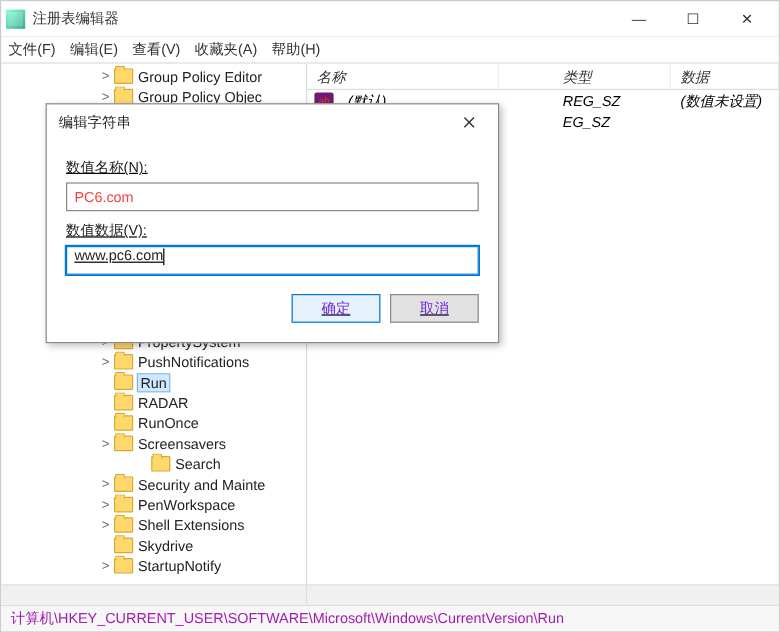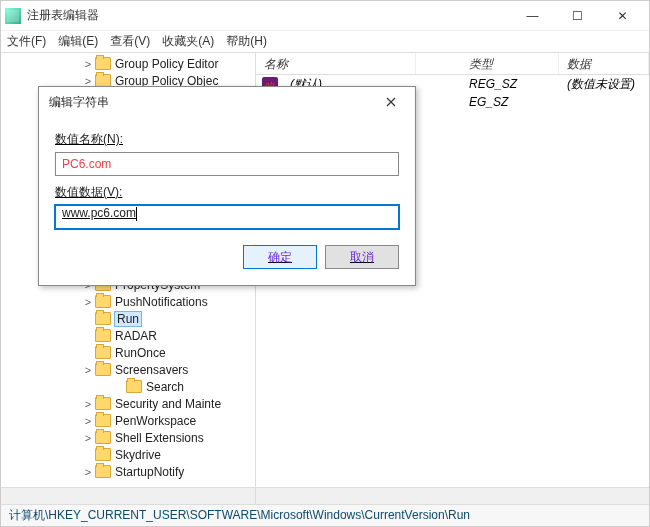--- a/index.html
+++ b/index.html
@@ -22,21 +22,21 @@
   .tree-label { color: #222; }
   .tree-row.selected .tree-label { background: #cde8ff; outline:1px solid #7ab7e8; padding: 0 2px;}
   .list-pane { flex: 1; display: flex; flex-direction: column; font-style: italic; }
   .list-header { height: 22px; display: flex; border-bottom: 1px solid #ddd; }
   .list-header .col { padding: 3px 8px; color: #333; border-right: 1px solid #eee;}
   .list-body { flex:1; overflow:hidden; position: relative;}
   .list-row { display: flex; height: 18px; align-items: center;}
   .list-row .cell { padding: 0 8px; white-space: nowrap; overflow:hidden;}
   .str-icon { width:16px; height:14px; border:7px solid #701a75; border-radius:2px; margin-left:6px; margin-right:4px; display:flex; align-items:center; justify-content:center; color:#c33; font-size:8px; font-weight:bold; flex:0 0 16px; background:#fff;}
   .hscroll { height: 17px; background: #f0f0f0; border-top: 1px solid #ddd;}
-  .statusbar { height: 22px; border-top: 1px solid #ddd; display:flex; align-items:center; padding: 0 8px; color:#0c4a6e; background:#f7f7f7;}
+  .statusbar { height: 22px; border-top: 1px solid #ddd; display:flex; align-items:center; padding: 0 8px; color:#a21caf; background:#f7f7f7;}
   
   .modal { position: absolute; left: 38px; top: 86px; width: 378px; background: #fff; border: 1px solid #888; box-shadow: 2px 2px 6px rgba(0,0,0,.25);}
   .modal-title { height: 30px; display:flex; align-items:center; padding: 0 10px; font-size:12px; color:#222;}
   .modal-title .spacer{flex:1;}
   .modal-close { width:28px; height:28px; display:flex; align-items:center; justify-content:center;}
   .modal-body { padding: 6px 16px 16px 16px; text-decoration: underline; }
   .fld-label { margin: 8px 0 4px 0; color:#222;}
   .fld-input { width: 100%; height: 24px; border: 1px solid #888; padding: 0 6px; font-size:12px; color:#222; background:#fff;}
   .fld-input.ro { background:#fff; color:#ef4444;}
   .fld-input.focus { border: 1px solid #0078d7; outline: 1px solid #0078d7;}

